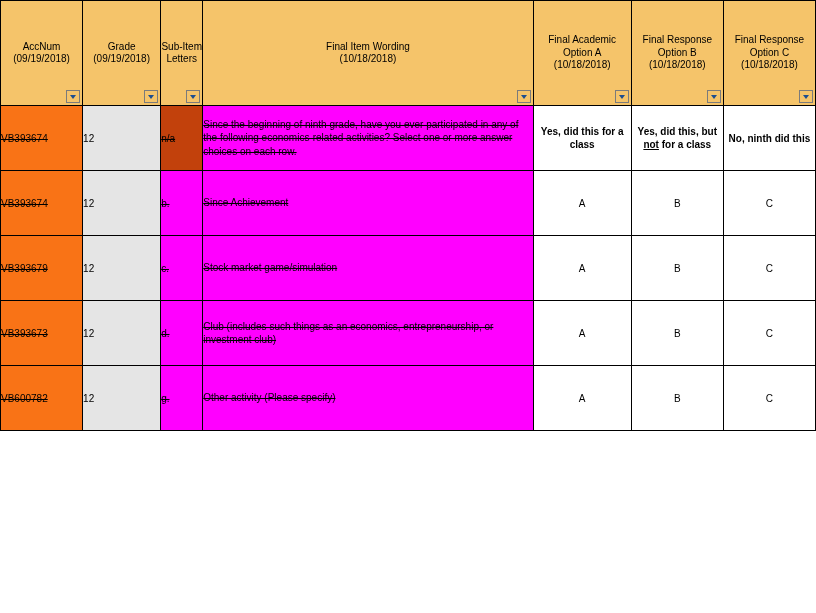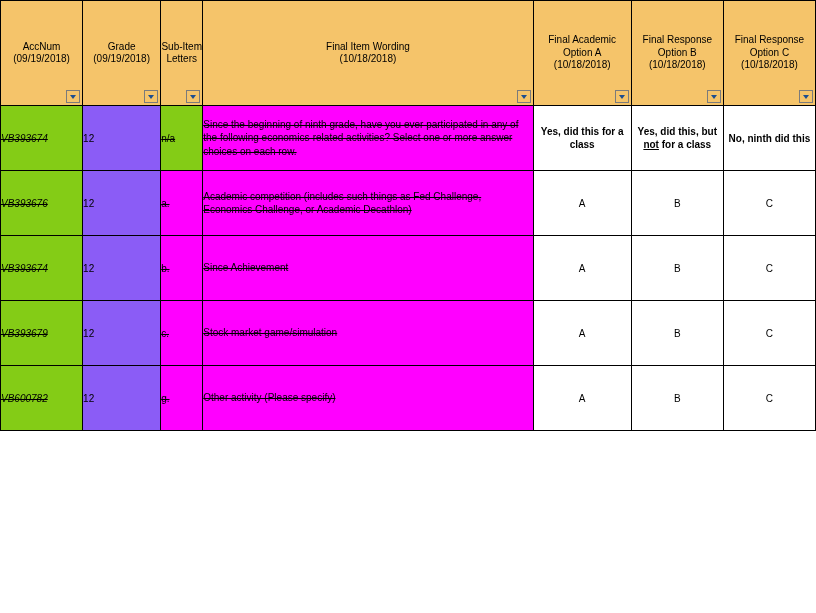--- a/index.html
+++ b/index.html
@@ -58,42 +58,41 @@
   }
   .filter-btn .caret {
     width: 0;
     height: 0;
     border-left: 3.5px solid transparent;
     border-right: 3.5px solid transparent;
     border-top: 4px solid #1d4e8f;
   }
   
   .c-acc {
-    background: #84cc16;
+    background: #f97316;
     font-size: 9px;
     padding-left: 2px;
     vertical-align: bottom;
     color: #000000;
     height: 64px;
-    font-style: italic;
   }
   .c-grade {
-    background: #8b5cf6;
+    background: #e5e5e5;
     font-size: 10px;
     padding-left: 4px;
     vertical-align: bottom;
   }
   .c-sub {
     background: #ff00ff;
     font-size: 10px;
     padding-left: 4px;
     vertical-align: bottom;
   }
   .c-sub.gray {
-    background: #84cc16;
+    background: #c2410c;
   }
   .c-word {
     background: #ff00ff;
     font-size: 9.5px;
     padding: 3px 4px;
     vertical-align: middle;
     line-height: 1.35;
   }
   .c-word.strike, .c-acc.strike, .c-sub.strike {
     text-decoration: line-through;
@@ -191,43 +190,43 @@
   <tbody>
     <tr class="row-h-1">
       <td class="c-acc strike">VB393674</td>
       <td class="c-grade">12</td>
       <td class="c-sub gray strike">n/a</td>
       <td class="c-word strike">Since the beginning of ninth grade, have you ever participated in any of the following economics-related activities? Select one or more answer choices on each row.</td>
       <td class="c-opt bold">Yes, did this for a class</td>
       <td class="c-opt bold">Yes, did this, but <span class="u">not</span> for a class</td>
       <td class="c-opt bold">No, ninth did this</td>
     </tr>
-    <tr class="row-h-2">
-      <td class="c-acc strike">VB393676</td>
-      <td class="c-grade">12</td>
-      <td class="c-sub strike">a.</td>
-      <td class="c-word strike">Academic competition (includes such things as Fed Challenge, Economics Challenge, or Academic Decathlon)</td>
-      <td class="c-opt">A</td>
-      <td class="c-opt">B</td>
-      <td class="c-opt">C</td>
-    </tr>
     <tr class="row-h-3">
       <td class="c-acc strike">VB393674</td>
       <td class="c-grade">12</td>
       <td class="c-sub strike">b.</td>
       <td class="c-word strike">Since Achievement</td>
       <td class="c-opt">A</td>
       <td class="c-opt">B</td>
       <td class="c-opt">C</td>
     </tr>
     <tr class="row-h-4">
       <td class="c-acc strike">VB393679</td>
       <td class="c-grade">12</td>
       <td class="c-sub strike">c.</td>
       <td class="c-word strike">Stock market game/simulation</td>
+      <td class="c-opt">A</td>
+      <td class="c-opt">B</td>
+      <td class="c-opt">C</td>
+    </tr>
+    <tr class="row-h-5">
+      <td class="c-acc strike">VB393673</td>
+      <td class="c-grade">12</td>
+      <td class="c-sub strike">d.</td>
+      <td class="c-word strike">Club (includes such things as an economics, entrepreneurship, or investment club)</td>
       <td class="c-opt">A</td>
       <td class="c-opt">B</td>
       <td class="c-opt">C</td>
     </tr>
     <tr class="row-h-8">
       <td class="c-acc strike">VB600782</td>
       <td class="c-grade">12</td>
       <td class="c-sub strike">g.</td>
       <td class="c-word strike">Other activity (Please specify)</td>
       <td class="c-opt">A</td>

